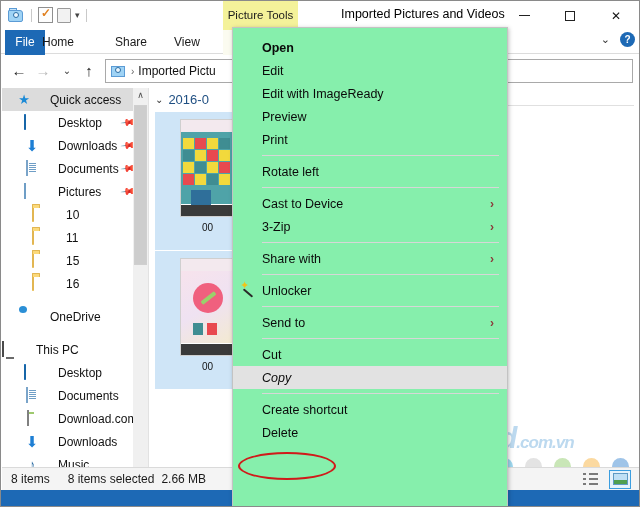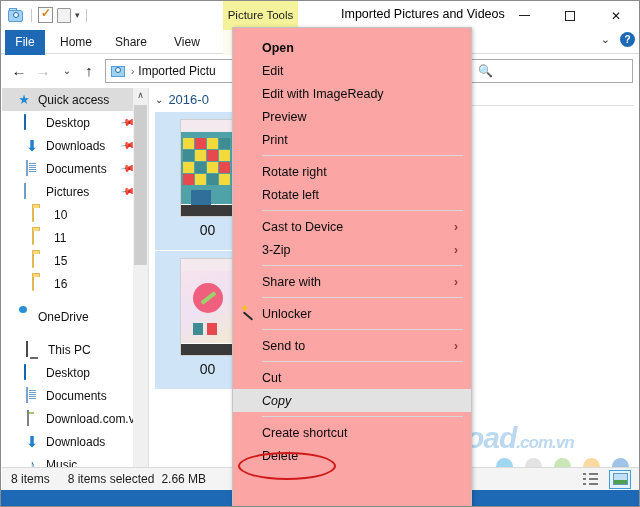--- a/index.html
+++ b/index.html
@@ -75,21 +75,21 @@
   
   .tabstrip {
     position: absolute; top: 29px; left: 0; width: 638px; height: 24px;
     background: #ffffff; border-bottom: 1px solid #dcdcdc;
   }
   .tab {
     position: absolute; top: 0; height: 35px; line-height: 24px;
     padding: 0 11px; font-size: 12px; color: #1a1a1a; text-align: center;
   }
   .tab-file { background: #1d69b5; color: #fff; left: 4px; width: 40px; padding: 0; }
-  .tab-home { left: 48px; }
+  .tab-home { left: 30px; }
   .tab-share { left: 103px; }
   .tab-view { left: 162px; }
   .tab-manage { left: 222px; background: #fbfbf0; width: 75px; padding: 0; }
 
   .ctxgroup {
     position: absolute; top: 0px; left: 222px; width: 75px; height: 29px;
     background: #f4f29a; color: #1b1b1b; font-size: 11.5px;
     text-align: center; line-height: 29px;
   }
 
@@ -146,21 +146,21 @@
   
   .navpane {
     position: absolute; left: 1px; top: 87px; width: 147px; height: 392px;
     background: #ffffff; border-right: 1px solid #e2e2e2; overflow: hidden;
   }
   .nav-item {
     display: flex; align-items: center; height: 23px; font-size: 12px;
     color: #111; white-space: nowrap; position: relative;
   }
   .nav-item.sel { background: #dcdcdc; }
-  .nav-label { margin-left: 6px; }
+  .nav-label { margin-left: 18px; }
   .nav-pin {
     position: absolute; right: 14px; color: #6d90b8; font-size: 10px;
     transform: rotate(40deg);
   }
   .ni-ico { width: 16px; height: 16px; position: relative; flex: 0 0 16px; }
 
   .ic-star { color: #1b8ad6; font-size: 13px; line-height: 16px; text-align: center; }
   .ic-monitor {
     width: 14px; height: 11px; background: #1e7fd4; border: 1px solid #1766a8;
     margin-top: 2px; border-radius: 1px;
@@ -252,21 +252,21 @@
 
   .tile {
     position: absolute; width: 105px; height: 138px; background: #cfe5f7;
     display: flex; flex-direction: column; align-items: center;
     justify-content: flex-start; padding-top: 7px;
   }
   .thumb {
     width: 56px; height: 98px; background: #fff; border: 1px solid #cfcfcf;
     position: relative; overflow: hidden;
   }
-  .tile-label { font-size: 14px; color: #111; margin-top: 5px; }
+  .tile-label { font-size: 10px; color: #111; margin-top: 5px; }
 
   
   .ph-head { position: absolute; left: 0; top: 0; width: 100%; height: 12px; background: #f3e9ee; }
   .ph-body { position: absolute; left: 0; top: 12px; width: 100%; bottom: 12px; }
   .ph-foot { position: absolute; left: 0; bottom: 0; width: 100%; height: 11px; background: #3a3a3a; }
 
   .grid-game { background: #4fa3a8; }
   .grid-game .cell { position: absolute; width: 11px; height: 11px; }
 
   .badge-circle {
@@ -303,22 +303,22 @@
   }
   .watermark .dom { font-size: 17px; font-weight: bold; }
 
   .dots {
     position: absolute; left: 347px; top: 370px; display: flex; gap: 12px;
   }
   .dot { width: 17px; height: 17px; border-radius: 50%; }
 
   
   .ctxmenu {
-    position: absolute; left: 231px; top: 26px; width: 240px; height: 481px;
-    background: #fca5a5; border: 1px solid #c3c3c3;
+    position: absolute; left: 231px; top: 26px; width: 276px; height: 481px;
+    background: #86efac; border: 1px solid #c3c3c3;
     box-shadow: 1px 1px 4px rgba(0,0,0,.25);
     z-index: 40; overflow: hidden;
   }
   .mi {
     position: relative; height: 23px; display: flex; align-items: center;
     font-size: 12.5px; color: #0a0a0a; padding-left: 29px;
   }
   .mi.bold { font-weight: bold; }
   .mi.hot { background: #e2e2e2; font-style: italic; }
   .mi .sub {
@@ -490,21 +490,21 @@
     <div class="nav-item nav-indent-3">
       <span class="ni-ico"><span class="ic-folder"></span></span>
       <span class="nav-label">16</span>
     </div>
 
     <div class="nav-item" style="padding-left:14px; margin-top:10px">
       <span class="ni-ico"><span class="ic-cloud"></span></span>
       <span class="nav-label">OneDrive</span>
     </div>
 
-    <div class="nav-item" style="padding-left:24px; margin-top:10px">
+    <div class="nav-item" style="padding-left:0; margin-top:10px">
       <span class="ni-ico"><span class="ic-pc"></span></span>
       <span class="nav-label">This PC</span>
     </div>
 
     <div class="nav-item nav-indent-2">
       <span class="ni-ico"><span class="ic-monitor"></span></span>
       <span class="nav-label">Desktop</span>
     </div>
     <div class="nav-item nav-indent-2">
       <span class="ni-ico"><span class="ic-doc"></span></span>
@@ -629,21 +629,20 @@
   <div class="ctxmenu">
     <div style="height:8px"></div>
 
     <div class="mi bold">Open</div>
     <div class="mi">Edit</div>
     <div class="mi">Edit with ImageReady</div>
     <div class="mi">Preview</div>
     <div class="mi">Print</div>
     <div class="msep"></div>
 
-    <div class="mi">Rotate right</div>
     <div class="mi">Rotate left</div>
     <div class="msep"></div>
 
     <div class="mi">
       <span>Cast to Device</span>
       <span class="sub">›</span>
     </div>
     <div class="mi">
       <span>3-Zip</span>
       <span class="sub">›</span>

